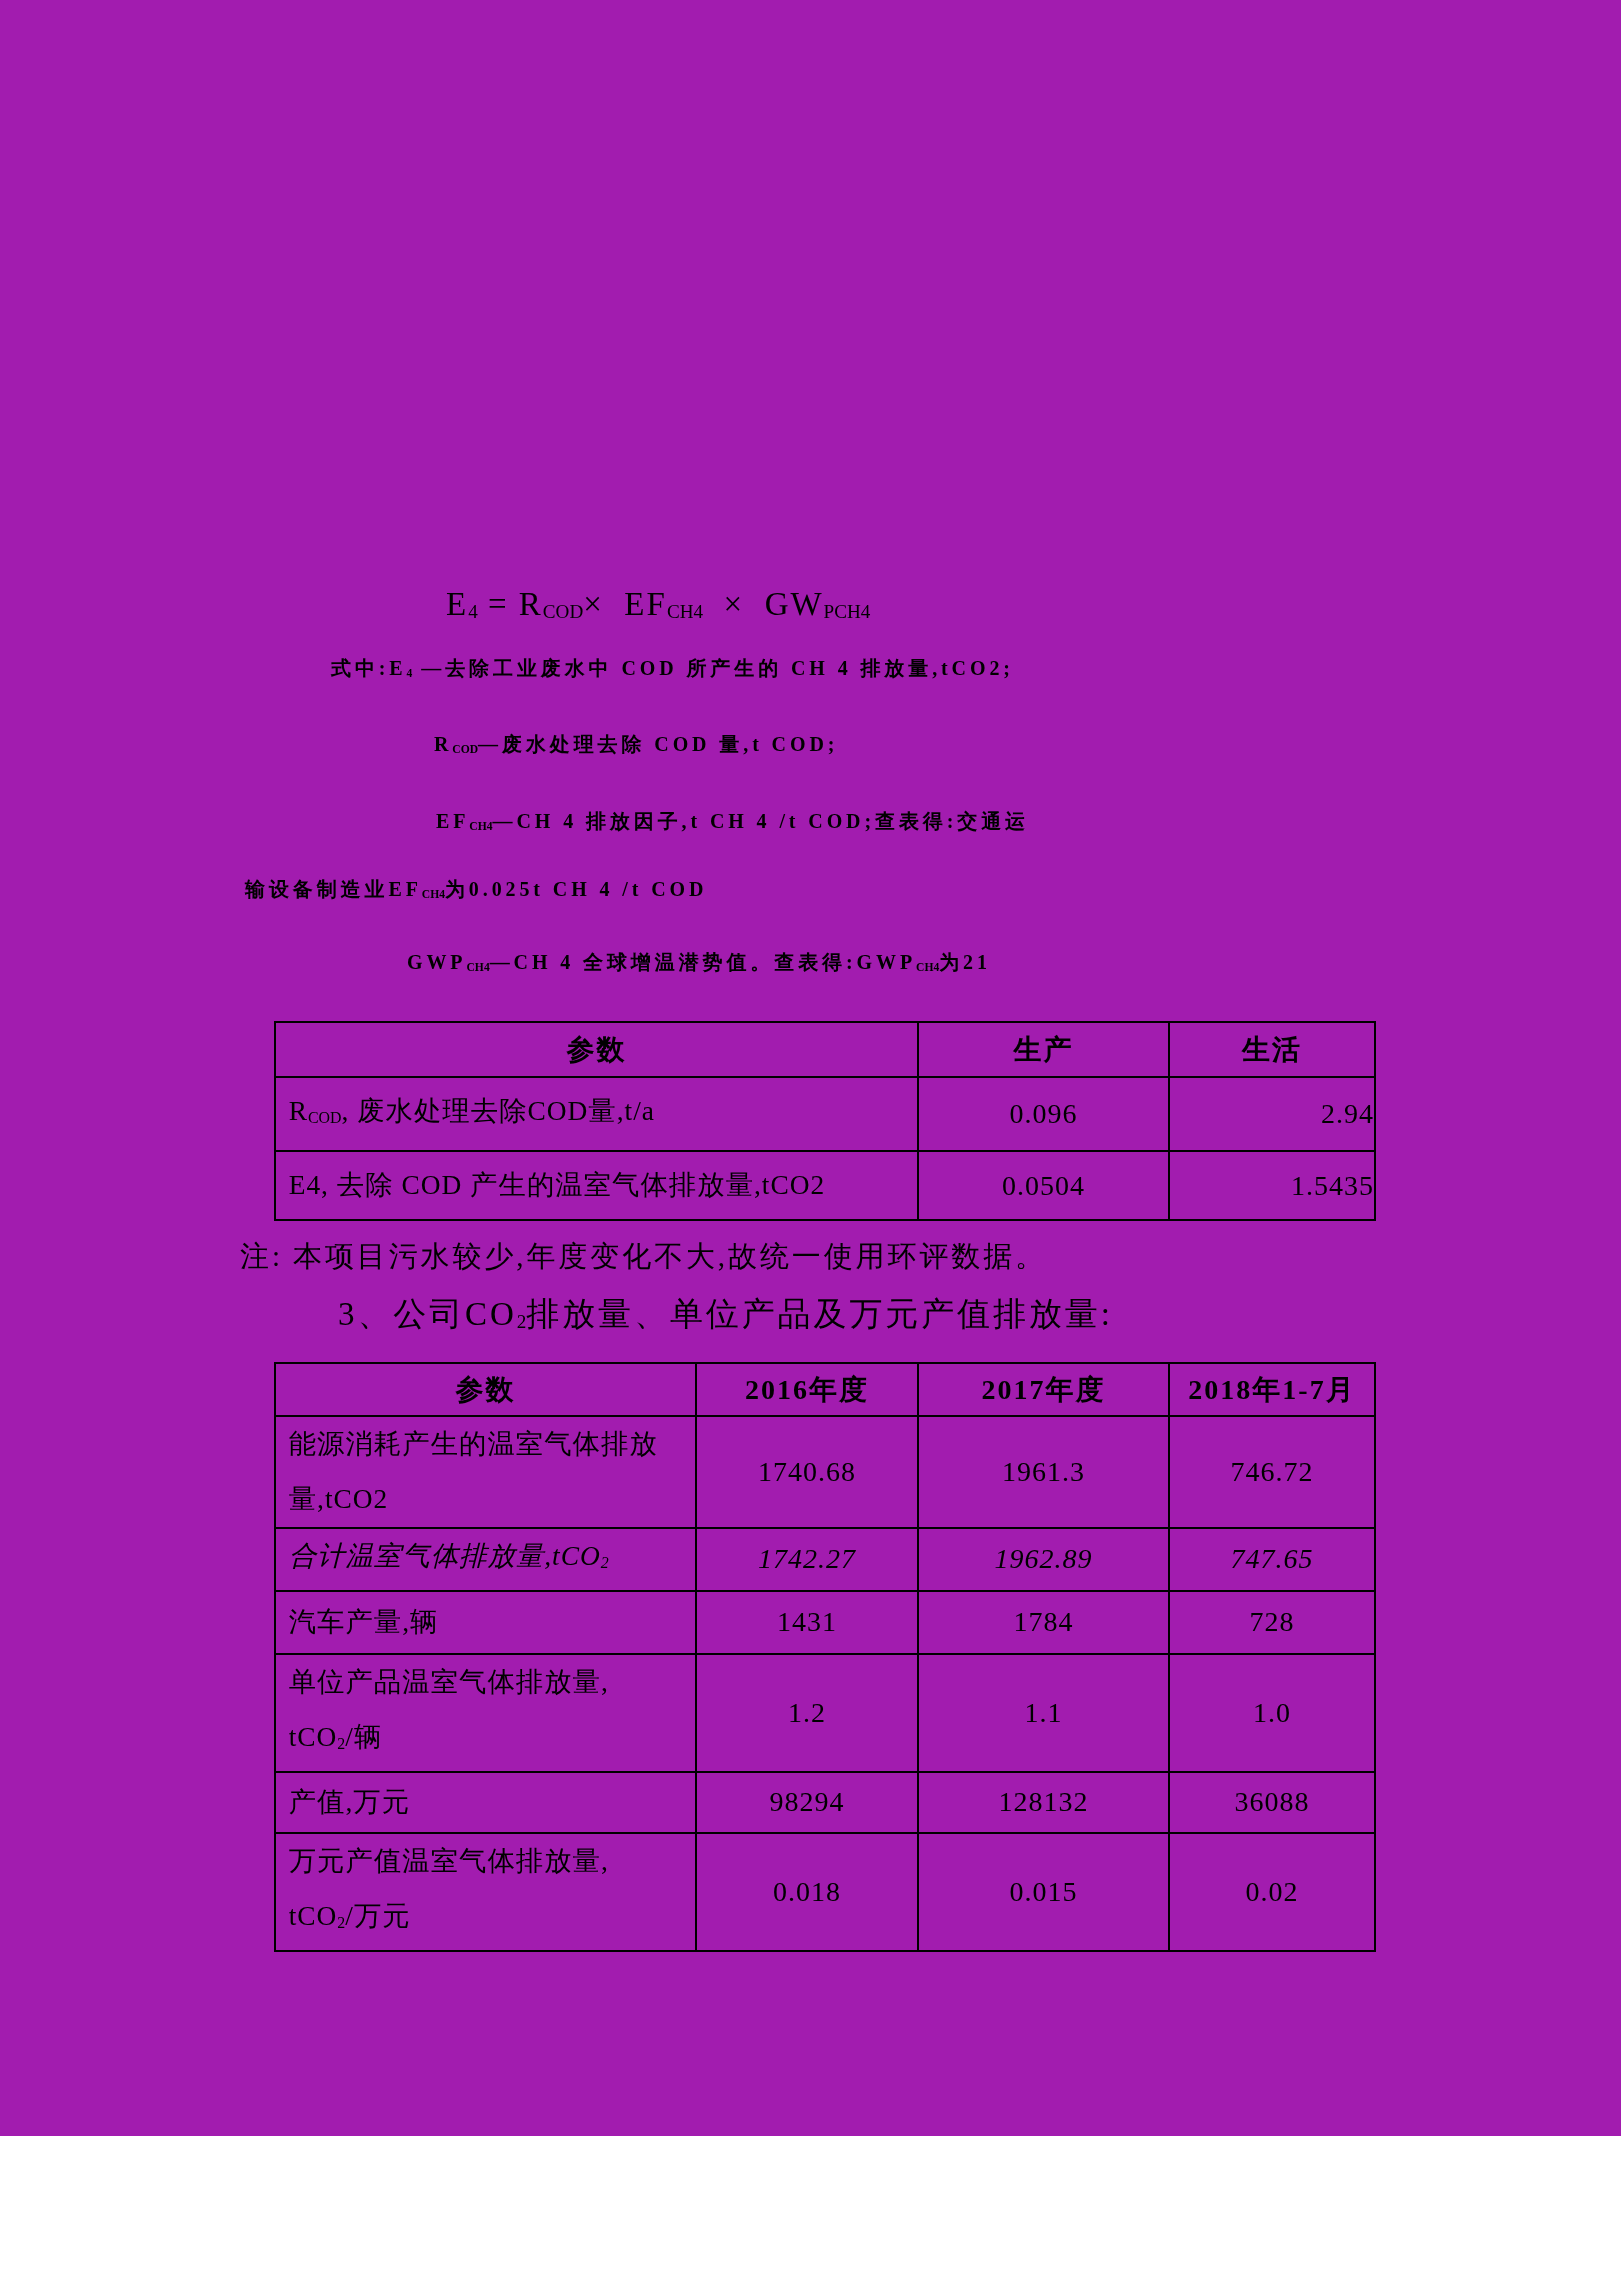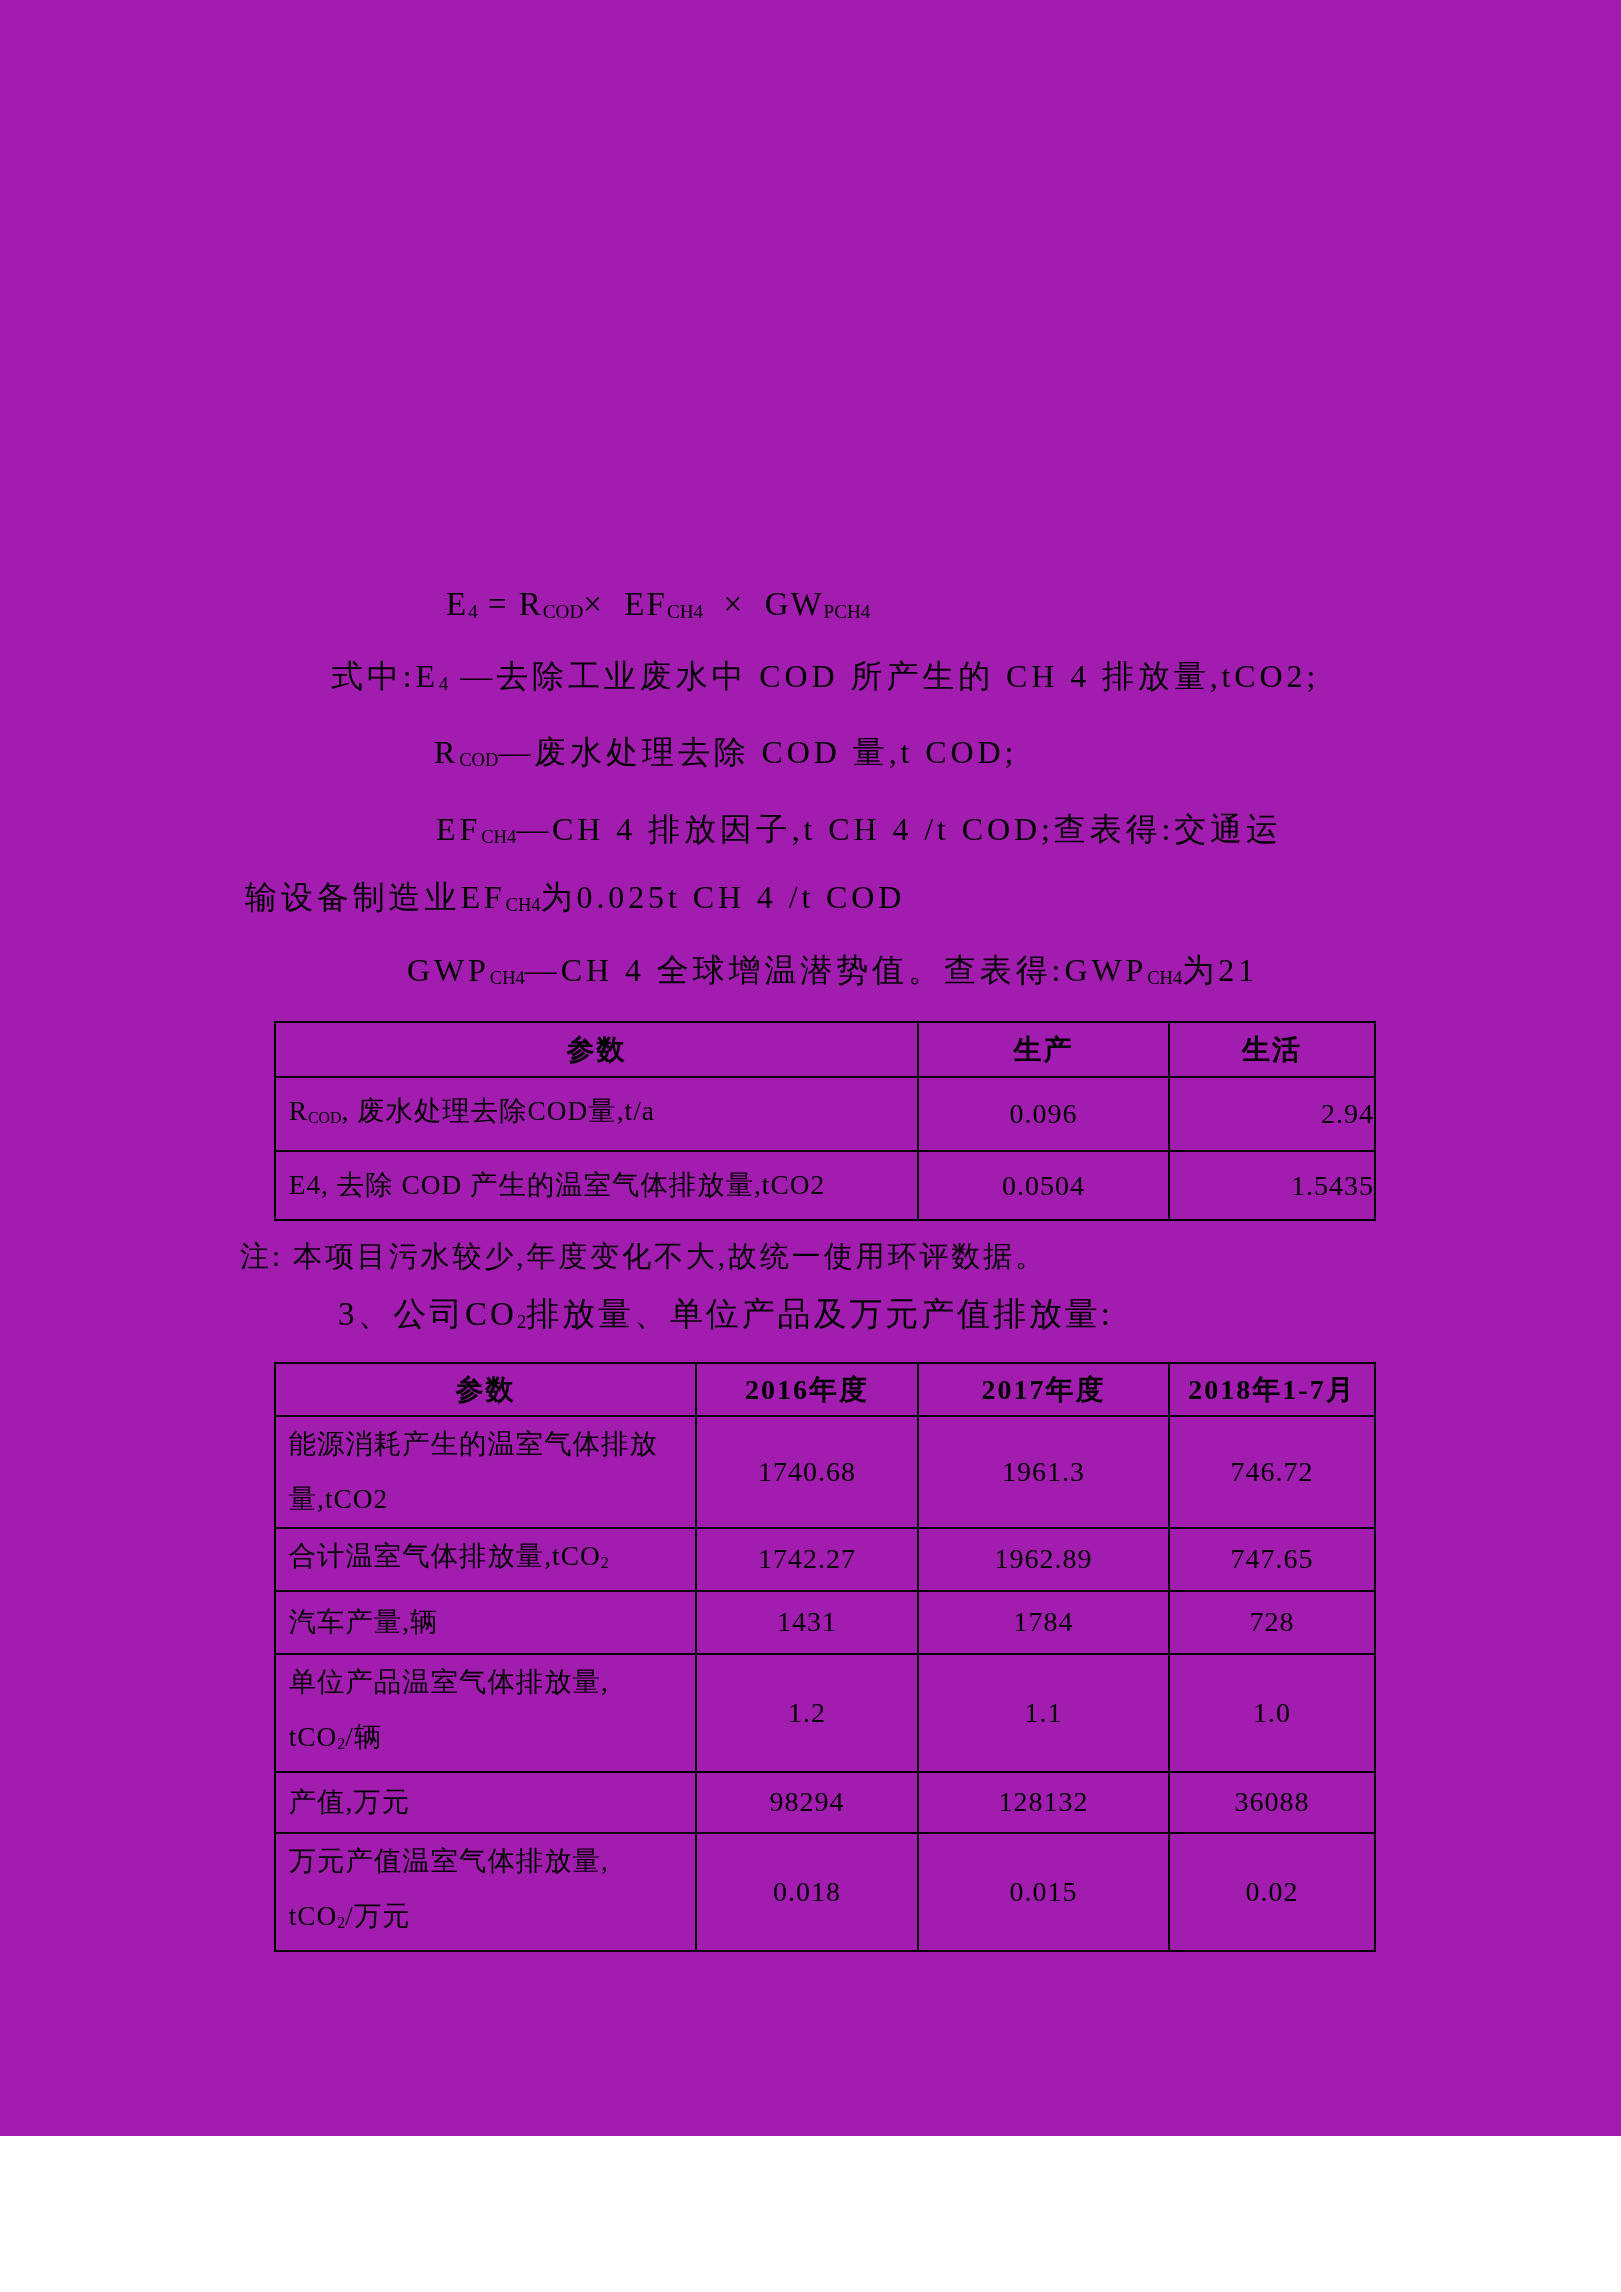--- a/index.html
+++ b/index.html
@@ -9,21 +9,21 @@
     height:2136px;
     background:#a21caf;
     color:#000000;
     font-family:"Liberation Serif","DejaVu Serif",serif;
     overflow:hidden;
     padding-left:47px;
   }
   .abs{position:absolute;white-space:pre-wrap;}
   sub{font-size:0.58em;vertical-align:-0.18em;letter-spacing:0;}
   .formula{left:446px;top:586px;font-size:33px;letter-spacing:2px;}
-  .pl{font-size:32px;letter-spacing:3.9px;}
+  .pl{font-size:20px;letter-spacing:3.9px;font-weight:bold;}
   #ln-e4{left:331px;top:655px;}
   #ln-rcod{left:434px;top:731px;}
   #ln-ef{left:436px;top:808px;}
   #ln-shu{left:245px;top:876px;}
   #ln-gwp{left:407px;top:949px;}
   .note{left:240px;top:1237px;font-size:29px;letter-spacing:2.9px;}
   .heading{left:338px;top:1292px;font-size:33px;letter-spacing:2.9px;}
   table{border-collapse:collapse;position:absolute;left:274px;table-layout:fixed;border:2.9px solid #000;}
   .t1{top:1021px;width:1100px;}
   .t2{top:1362px;width:1100px;}
@@ -35,21 +35,21 @@
   th{font-weight:bold;font-size:28px;text-align:center;letter-spacing:2px;}
   td.lbl{font-size:27.4px;text-align:left;padding-left:12.7px;padding-right:4.9px;letter-spacing:1px;white-space:pre-wrap;line-height:55px;}
   td.val{font-size:28px;text-align:center;letter-spacing:1px;border-radius:13px;}
   td.val-left{font-size:28px;text-align:right;padding-left:15.7px;letter-spacing:1px;}
   .t1 tr.hd{height:55px;}
   .t1 tr.r1{height:74px;}
   .t1 tr.r2{height:69px;}
   .t2 tr.hd{height:53px;}
   .t2 tr.tall{height:110px;}
   .t2 tr.mid{height:63px;}
-  .t2 tr.short{height:55px;}
+  .t2 tr.short{height:55px;font-style:italic;}
   .t2 tr.r5{height:108px;}
   .t2 tr.r6{height:61px;}
 </style>
 </head>
 <body>
 
 <div class="page">
 
   <div class="abs formula"><span>E</span><sub>4</sub><span> = R</span><sub>COD</sub><span>×  EF</span><sub>CH4</sub><span>  ×  GW</span><sub>PCH4</sub></div>
 

